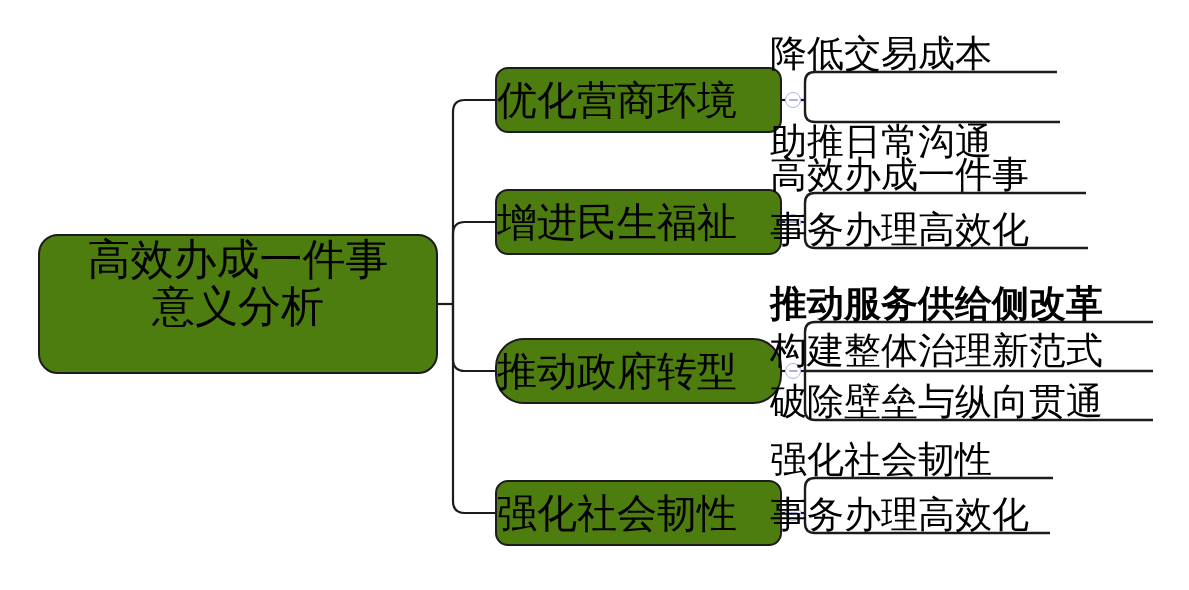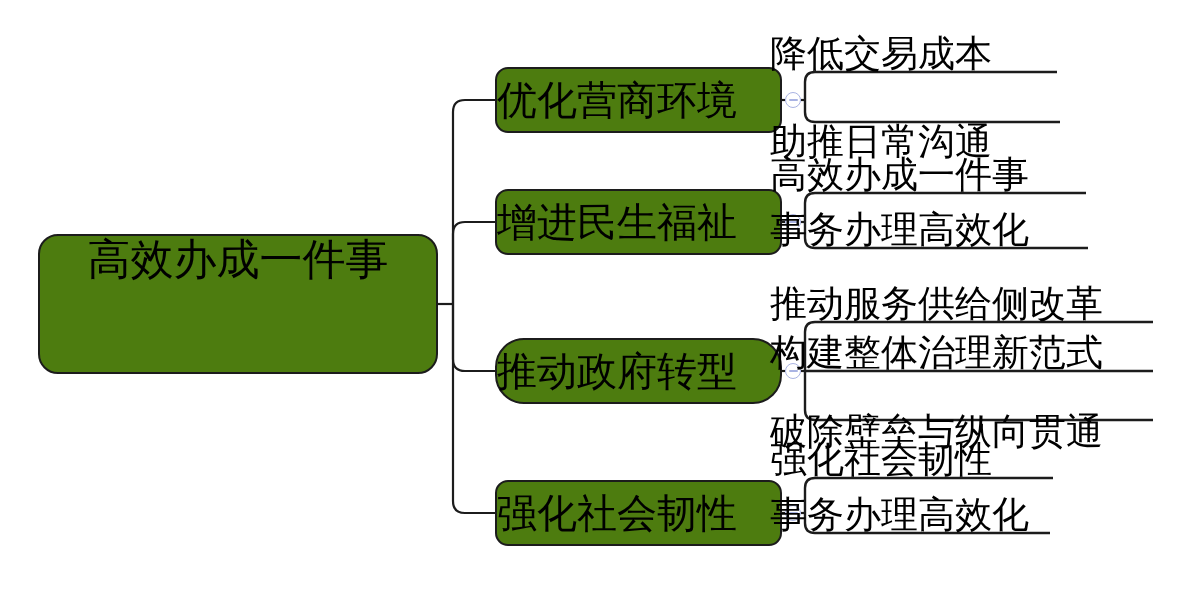--- a/index.html
+++ b/index.html
@@ -72,20 +72,21 @@
       <path d="M1153,322 H815 Q805,322 805,332 V410 Q805,420 815,420 H1153" fill="none" stroke="#1c1c1c" stroke-width="2.4"></path>
       <path d="M805,371 H1153" fill="none" stroke="#1c1c1c" stroke-width="2.4"></path>
       <path d="M453,304 V501 Q453,513 465,513 H495" fill="none" stroke="#1c1c1c" stroke-width="2.2"></path>
       <path d="M782,513 H785" fill="none" stroke="#1c1c1c" stroke-width="2.2"></path>
       <path d="M801,513 H805" fill="none" stroke="#1c1c1c" stroke-width="2.2"></path>
       <path d="M1053,478 H815 Q805,478 805,488 V523 Q805,533 815,533 H1050" fill="none" stroke="#1c1c1c" stroke-width="2.4"></path>
     </svg>
 
   <div class="node root-node">
     <div>高效办成一件事</div>
+    <div>意义分析</div>
   </div>
 
   <div id="nodes-layer">
       <div class="node branch-node" style="top: 67px;">
         <span>优化营商环境</span>
       </div>
       <div class="toggle" style="left: 785px; top: 92px;">
         <div class="minus"></div>
       </div>
       <div class="node leaf-node" style="top: 34px; width: 252px;">
@@ -105,27 +106,27 @@
       </div>
       <div class="node leaf-node" style="top: 210px; width: 283px;">
         <span>事务办理高效化</span>
       </div>
       <div class="node branch-node" style="top: 338px; border-radius: 29px;">
         <span>推动政府转型</span>
       </div>
       <div class="toggle" style="left: 785px; top: 363px;">
         <div class="minus"></div>
       </div>
-      <div class="node leaf-node" style="top: 284px; width: 348px;">
+      <div class="node leaf-node" style="top: 284px; width: 348px; font-weight: bold;">
         <span>推动服务供给侧改革</span>
       </div>
-      <div class="node leaf-node" style="top: 333px; width: 348px;">
+      <div class="node leaf-node" style="top: 333px; width: 348px; font-family: Liberation Mono, monospace;">
         <span>构建整体治理新范式</span>
       </div>
-      <div class="node leaf-node" style="top: 382px; width: 348px; margin-top: 30px;">
+      <div class="node leaf-node" style="top: 382px; width: 348px;">
         <span>破除壁垒与纵向贯通</span>
       </div>
       <div class="node branch-node" style="top: 480px; border-radius: 13px;">
         <span>强化社会韧性</span>
       </div>
       <div class="toggle" style="left: 785px; top: 505px;">
         <div class="minus"></div>
       </div>
       <div class="node leaf-node" style="top: 440px; width: 248px;">
         <span>强化社会韧性</span>

